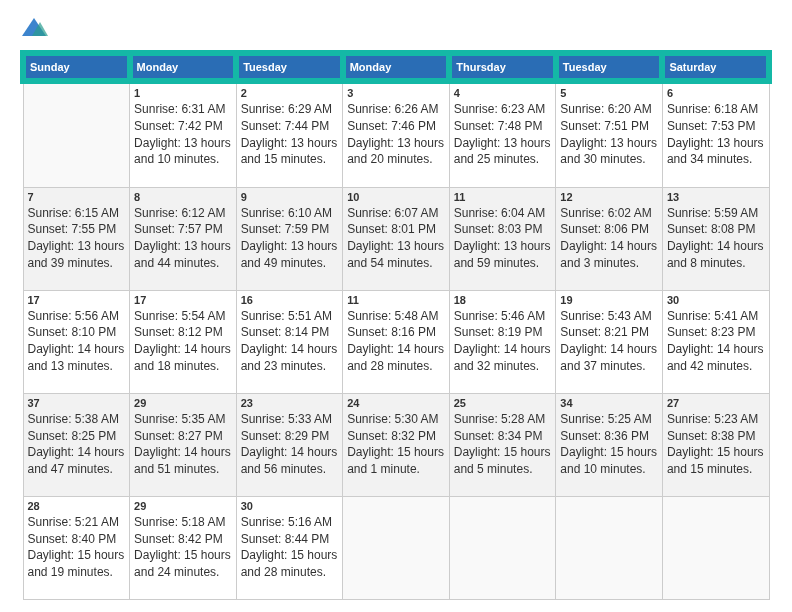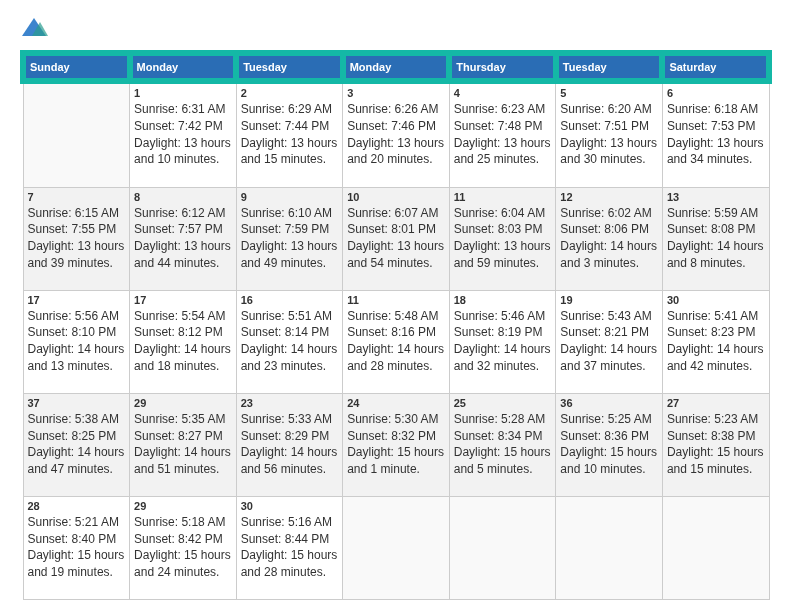--- a/index.html
+++ b/index.html
@@ -232,21 +232,21 @@
           </td>
           <td>
             <span class="day-num">24</span>
             <div class="day-info">Sunrise: 5:30 AM<br>Sunset: 8:32 PM<br>Daylight: 15 hours<br>and 1 minute.</div>
           </td>
           <td>
             <span class="day-num">25</span>
             <div class="day-info">Sunrise: 5:28 AM<br>Sunset: 8:34 PM<br>Daylight: 15 hours<br>and 5 minutes.</div>
           </td>
           <td>
-            <span class="day-num">36</span>
+            <span class="day-num">34</span>
             <div class="day-info">Sunrise: 5:25 AM<br>Sunset: 8:36 PM<br>Daylight: 15 hours<br>and 10 minutes.</div>
           </td>
           <td>
             <span class="day-num">27</span>
             <div class="day-info">Sunrise: 5:23 AM<br>Sunset: 8:38 PM<br>Daylight: 15 hours<br>and 15 minutes.</div>
           </td>
         </tr>
         <tr>
           <td>
             <span class="day-num">28</span>

